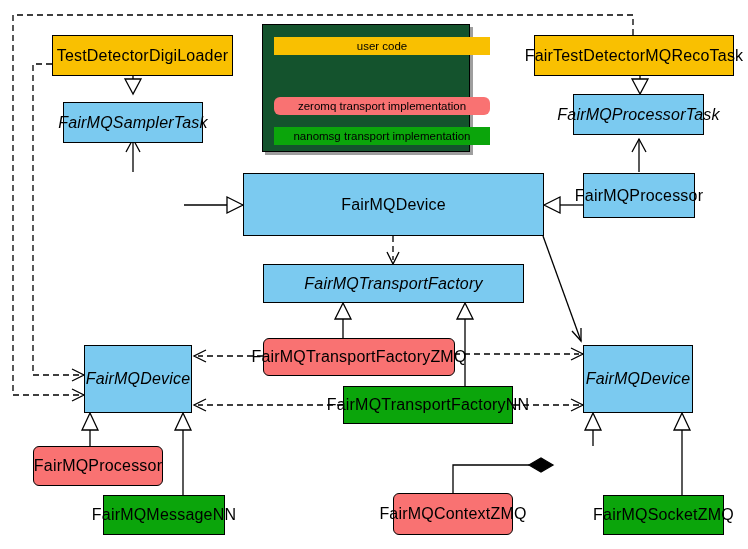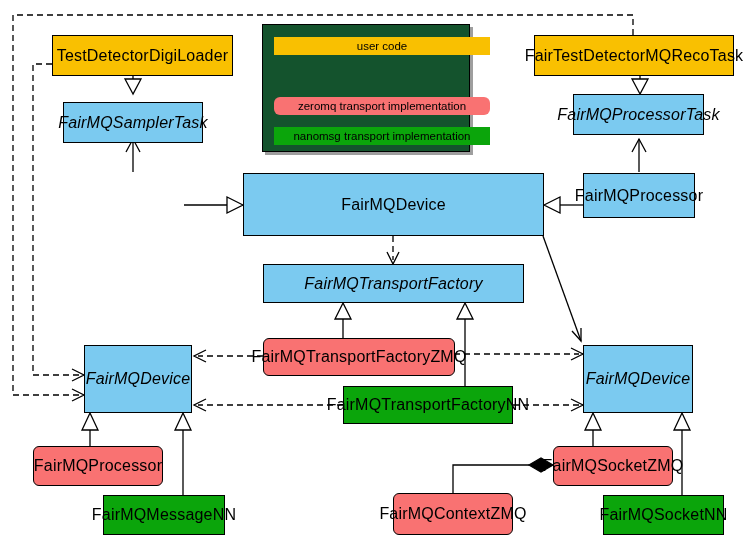--- a/index.html
+++ b/index.html
@@ -151,26 +151,23 @@
   </div>
 
   <div class="node fill-zmq" style="left:33px;top:446px;width:130px;height:40px">
     <span>FairMQProcessor</span>
   </div>
 
   <div class="node fill-nn" style="left:103px;top:495px;width:122px;height:40px">
     <span>FairMQMessageNN</span>
   </div>
 
-  <div class="node fill-zmq" style="left:553px;top:446px;width:120px;height:40px">
-    <span>FairMQSocketZMQ</span>
-  </div>
 
   <div class="node fill-nn" style="left:603px;top:495px;width:121px;height:40px">
-    <span>FairMQSocketNN</span>
+    <span>FairMQSocketZMQ</span>
   </div>
 
   <div class="node fill-zmq" style="left:393px;top:493px;width:120px;height:42px">
     <span>FairMQContextZMQ</span>
   </div>
 
   <div class="legend">
     <div class="legend-bar fill-user" style="top:12px">
       <span>user code</span>
     </div>

